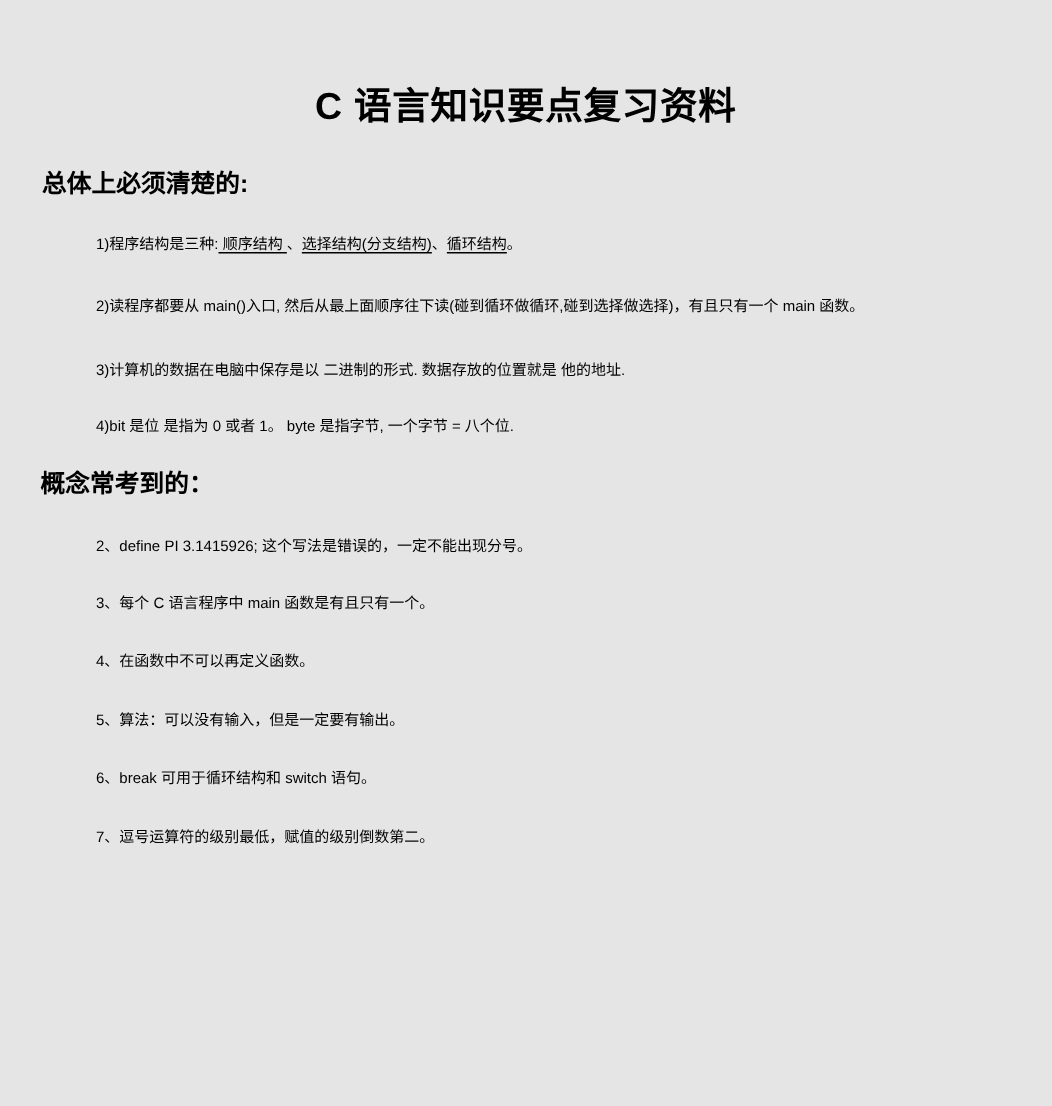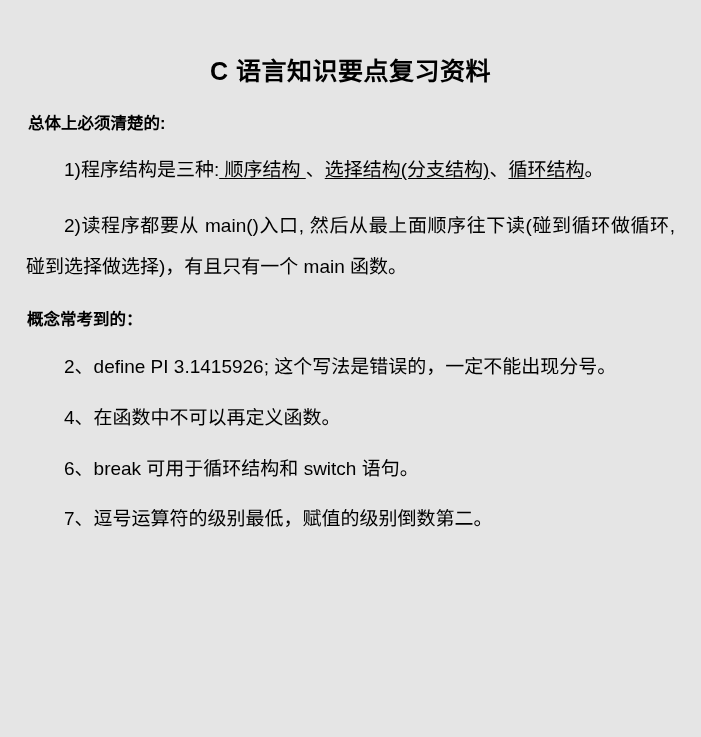--- a/index.html
+++ b/index.html
@@ -44,21 +44,21 @@
     margin: 0;
     padding: 0;
     line-height: 1.25;
     white-space: pre;
   }
   .section-heading.h-first { padding: 27px 0 0 28px; }
   .section-heading.h-second { padding: 21px 0 0 27px; }
 
   
   .para {
-    font-size: 19px;
+    font-size: 10px;
     line-height: 1.28;
     margin: 0;
     padding: 0 26px 0 26px;
     text-align: justify;
     text-justify: inter-ideograph;
     word-break: break-all;
   }
   .para .first-line-indent { display: inline-block; width: 38px; }
   .para.p1 { padding-top: 24px; }
   .para.p2 { padding-top: 24px; }
@@ -88,34 +88,46 @@
   <h2 class="section-heading h-first">总体上必须清楚的:</h2>
 
   <p class="para p1">
     <span class="first-line-indent"></span><span>1)程序结构是三种:</span><span class="u"> 顺序结构 </span><span>、</span><span class="u">选择结构(分支结构)</span><span>、</span><span class="u">循环结构</span><span>。</span>
   </p>
 
   <p class="para p2 wrapped">
     <span class="first-line-indent"></span><span>2)读程序都要从 main()入口, 然后从最上面顺序往下读(碰到循环做循环,碰到选择做选择)，有且只有一个 main 函数。</span>
   </p>
 
+  <p class="para p3">
+    <span class="first-line-indent"></span><span>3)计算机的数据在电脑中保存是以 二进制的形式. 数据存放的位置就是 他的地址.</span>
+  </p>
 
+  <p class="para p4">
+    <span class="first-line-indent"></span><span>4)bit 是位 是指为 0 或者 1。 byte 是指字节, 一个字节 = 八个位.</span>
+  </p>
 
   <h2 class="section-heading h-second">概念常考到的：</h2>
 
 
   <p class="para q2">
     <span class="first-line-indent"></span><span>2、define PI 3.1415926;   这个写法是错误的，一定不能出现分号。</span>
   </p>
 
+  <p class="para q3">
+    <span class="first-line-indent"></span><span>3、每个 C 语言程序中 main 函数是有且只有一个。</span>
+  </p>
 
   <p class="para q4">
     <span class="first-line-indent"></span><span>4、在函数中不可以再定义函数。</span>
   </p>
 
+  <p class="para q5">
+    <span class="first-line-indent"></span><span>5、算法：可以没有输入，但是一定要有输出。</span>
+  </p>
 
   <p class="para q6">
     <span class="first-line-indent"></span><span>6、break 可用于循环结构和 switch 语句。</span>
   </p>
 
   <p class="para q7">
     <span class="first-line-indent"></span><span>7、逗号运算符的级别最低，赋值的级别倒数第二。</span>
   </p>
 
 </div>

